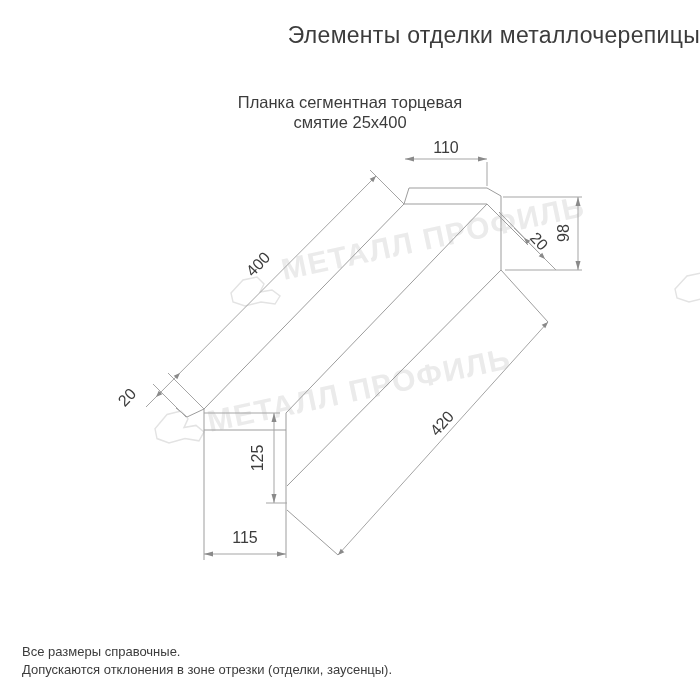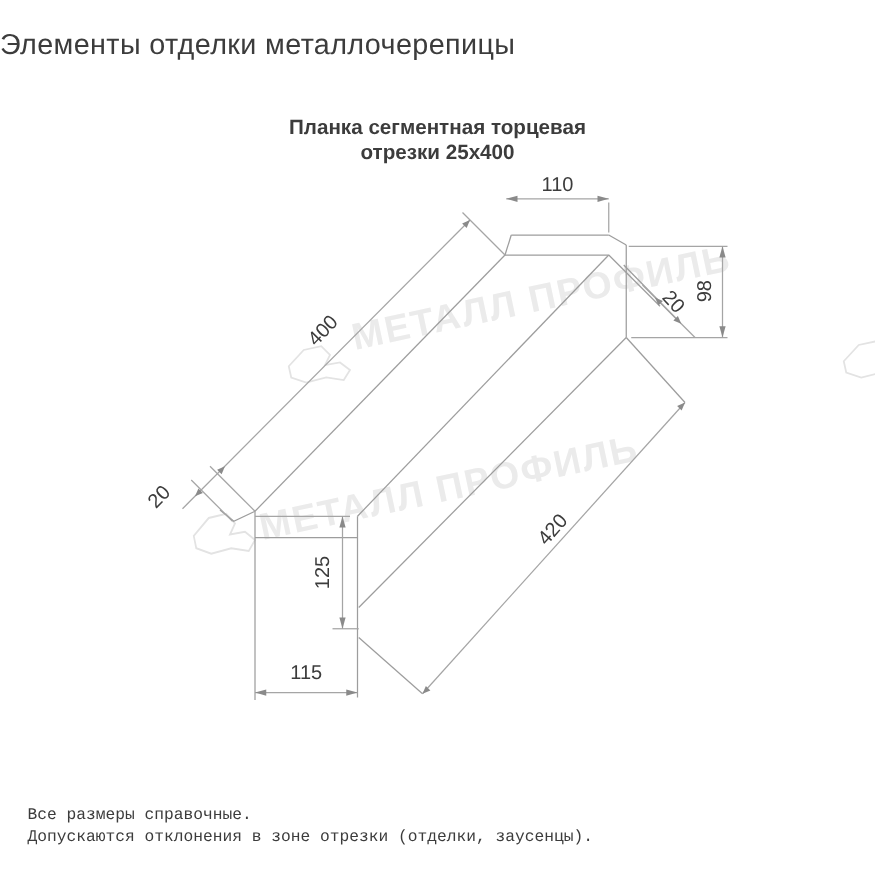--- a/index.html
+++ b/index.html
@@ -1,49 +1,49 @@
 <!DOCTYPE html>
 <html><head>
 <meta charset="utf-8">
 <style>
   html,body{margin:0;padding:0;background:#ffffff;}
   .page{
     position:relative;width:700px;height:700px;background:#ffffff;overflow:hidden;
     font-family:"Liberation Sans", sans-serif;color:#3c3c3c;
   }
   .page-title{
-    position:absolute;top:22px;left:0;right:0;text-align:left;
+    position:absolute;top:22px;left:0;right:0;text-align:right;
     font-size:23px;letter-spacing:.3px;color:#3c3c3c;
   }
   .product-title{
     position:absolute;top:92px;left:0;right:0;text-align:center;
-    font-size:16.5px;line-height:20px;color:#3c3c3c;font-weight:bold;
+    font-size:16.5px;line-height:20px;color:#3c3c3c;
   }
   .drawing-svg{position:absolute;left:0;top:0;}
   .footnotes{
-    position:absolute;left:22px;top:643px;font-size:13px;line-height:18px;color:#3c3c3c;font-family:Liberation Mono, monospace;
+    position:absolute;left:22px;top:643px;font-size:13px;line-height:18px;color:#3c3c3c;
   }
   .part-line{stroke:#9d9d9d;stroke-width:1;fill:none;}
   .dim-line{stroke:#a5a5a5;stroke-width:1;fill:none;}
   .dim-arrow{fill:#8a8a8a;stroke:none;}
   .dim-text{fill:#3c3c3c;font-size:16px;font-family:"Liberation Sans",sans-serif;}
   .wm-text{fill:#ebebeb;font-size:30px;font-weight:600;letter-spacing:1.5px;
            font-family:"Liberation Sans",sans-serif;}
   .wm-logo{stroke:#e3e3e3;stroke-width:1.4;fill:none;}
 </style>
 </head>
 <body>
 
 <div class="page">
 
   <div class="page-title">Элементы отделки металлочерепицы</div>
 
   <div class="product-title">
     <div>Планка сегментная торцевая</div>
-    <div>отрезки 25x400</div>
+    <div>смятие 25x400</div>
   </div>
 
   <svg class="drawing-svg" width="700" height="700" viewBox="0 0 700 700" xmlns="http://www.w3.org/2000/svg">
 
     <g>
       <g transform="translate(152,410) scale(1.0,1.1)">
         <path class="wm-logo" d="M3,17 L15,4 L29,1 L36,8 L32,16 L44,14 L52,20 L47,28 L33,26 L17,30 L5,26 Z"></path>
       </g>
       <text class="wm-text" transform="translate(210,432) rotate(-12)">МЕТАЛЛ ПРОФИЛЬ</text>
 

